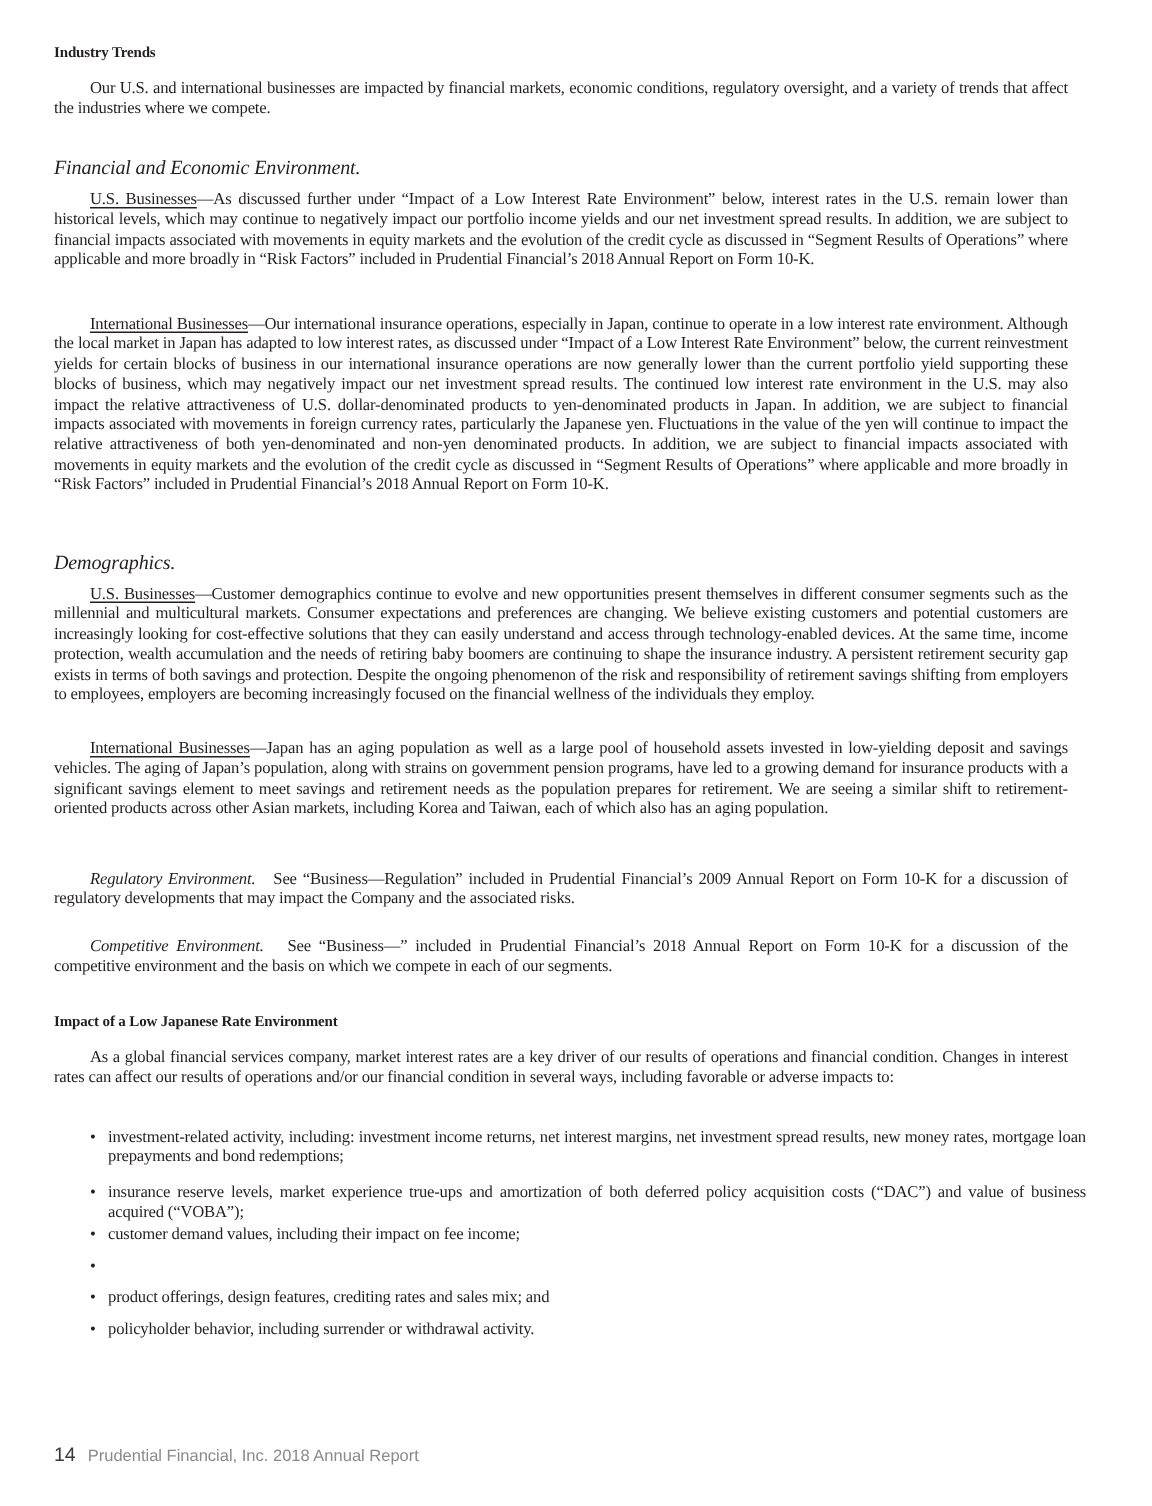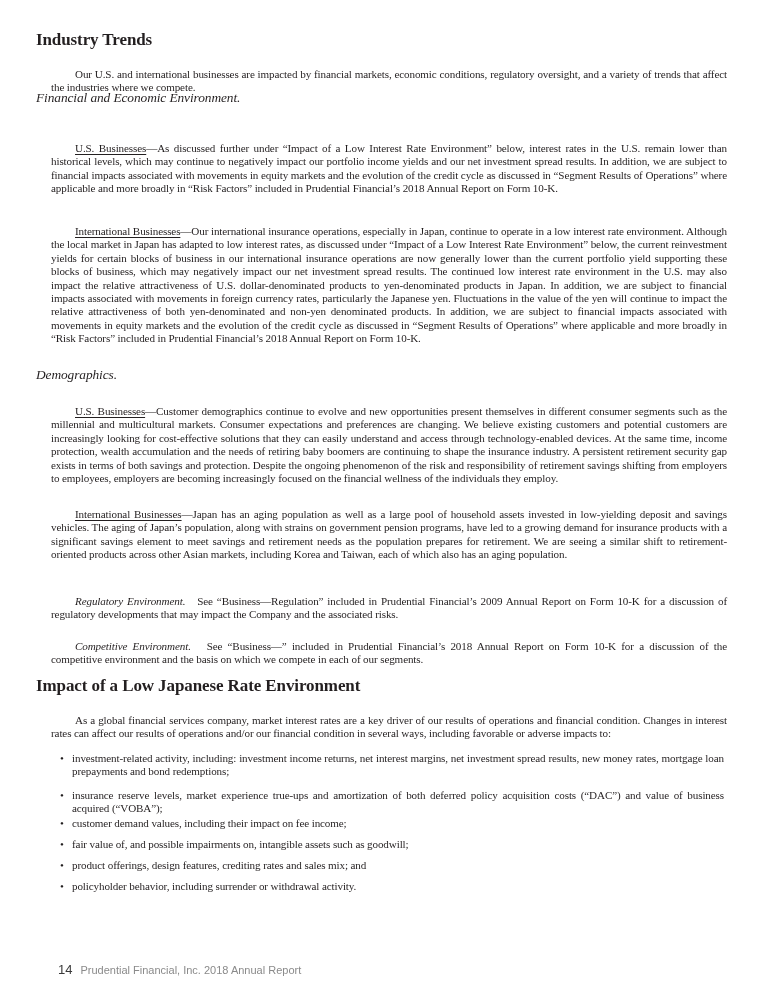--- a/index.html
+++ b/index.html
@@ -4,80 +4,80 @@
 <style>
   html, body { margin: 0; padding: 0; background: #ffffff; }
   body {
     width: 768px; height: 1004px; position: relative; overflow: hidden;
     font-family: "Liberation Serif", "DejaVu Serif", serif;
     color: #231f20;
   }
   .page { position: absolute; left: 36px; top: 0; width: 676px; }
   h2 {
     font-family: "Liberation Serif", serif;
-    font-weight: bold; font-size: 17px; margin: 0; position: absolute; left: 0;
+    font-weight: bold; font-size: 10px; margin: 0; position: absolute; left: 0;
     letter-spacing: -0.1px;
   }
   h3 {
     font-family: "Liberation Serif", serif;
     font-style: italic; font-weight: normal; font-size: 13.4px; margin: 0;
     position: absolute; left: 0; letter-spacing: -0.1px;
   }
   p {
-    margin: 15px; position: absolute; left: 0; width: 676px;
+    margin: 0; position: absolute; left: 0; width: 676px;
     font-size: 11.1px; line-height: 13.4px; text-align: justify;
     text-indent: 24px; letter-spacing: -0.12px;
   }
   .u { text-decoration: underline; text-underline-offset: 2px; text-decoration-thickness: 1px; }
   .it { font-style: italic; }
   ul { list-style: none; margin: 0; padding: 0; position: absolute; left: 0; width: 676px; }
   li {
     position: absolute; left: 24px; width: 652px;
     font-size: 11.1px; line-height: 13.4px; text-align: justify; padding-left: 12px;
     letter-spacing: -0.12px;
   }
   li .bullet { position: absolute; left: 0; top: 0; }
   .footer {
     position: absolute; left: 36px; top: 962px;
     font-family: "Liberation Sans", "DejaVu Sans", sans-serif;
     display: flex; align-items: baseline; gap: 8px;
   }
-  .footer .pnum { font-size: 13px; color: #3a3a3a; margin-left: 22px; }
+  .footer .pnum { font-size: 13px; color: #3a3a3a; }
   .footer .ftext { font-size: 11px; color: #8a8a8a; }
 </style>
 </head>
 <body>
 
 <div class="page">
 
   <h2 style="top:30px">Industry Trends</h2>
   <p style="top:53px">Our U.S. and international businesses are impacted by financial markets, economic conditions, regulatory oversight, and a variety of trends that affect the industries where we compete.</p>
 
-  <h3 style="top:90px">Financial and Economic Environment.</h3>
+  <h3 style="top:104px">Financial and Economic Environment.</h3>
   <p style="top:127px"><span class="u">U.S. Businesses</span><span>—As discussed further under “Impact of a Low Interest Rate Environment” below, interest rates in the U.S. remain lower than historical levels, which may continue to negatively impact our portfolio income yields and our net investment spread results. In addition, we are subject to financial impacts associated with movements in equity markets and the evolution of the credit cycle as discussed in “Segment Results of Operations” where applicable and more broadly in “Risk Factors” included in Prudential Financial’s 2018 Annual Report on Form 10-K.</span></p>
 
   <p style="top:210px"><span class="u">International Businesses</span><span>—Our international insurance operations, especially in Japan, continue to operate in a low interest rate environment. Although the local market in Japan has adapted to low interest rates, as discussed under “Impact of a Low Interest Rate Environment” below, the current reinvestment yields for certain blocks of business in our international insurance operations are now generally lower than the current portfolio yield supporting these blocks of business, which may negatively impact our net investment spread results. The continued low interest rate environment in the U.S. may also impact the relative attractiveness of U.S. dollar-denominated products to yen-denominated products in Japan. In addition, we are subject to financial impacts associated with movements in foreign currency rates, particularly the Japanese yen. Fluctuations in the value of the yen will continue to impact the relative attractiveness of both yen-denominated and non-yen denominated products. In addition, we are subject to financial impacts associated with movements in equity markets and the evolution of the credit cycle as discussed in “Segment Results of Operations” where applicable and more broadly in “Risk Factors” included in Prudential Financial’s 2018 Annual Report on Form 10-K.</span></p>
 
   <h3 style="top:367px">Demographics.</h3>
   <p style="top:390px"><span class="u">U.S. Businesses</span><span>—Customer demographics continue to evolve and new opportunities present themselves in different consumer segments such as the millennial and multicultural markets. Consumer expectations and preferences are changing. We believe existing customers and potential customers are increasingly looking for cost-effective solutions that they can easily understand and access through technology-enabled devices. At the same time, income protection, wealth accumulation and the needs of retiring baby boomers are continuing to shape the insurance industry. A persistent retirement security gap exists in terms of both savings and protection. Despite the ongoing phenomenon of the risk and responsibility of retirement savings shifting from employers to employees, employers are becoming increasingly focused on the financial wellness of the individuals they employ.</span></p>
 
   <p style="top:493px"><span class="u">International Businesses</span><span>—Japan has an aging population as well as a large pool of household assets invested in low-yielding deposit and savings vehicles. The aging of Japan’s population, along with strains on government pension programs, have led to a growing demand for insurance products with a significant savings element to meet savings and retirement needs as the population prepares for retirement. We are seeing a similar shift to retirement-oriented products across other Asian markets, including Korea and Taiwan, each of which also has an aging population.</span></p>
 
   <p style="top:580px"><span class="it">Regulatory Environment.</span>&nbsp;&nbsp;&nbsp;<span>See “Business—Regulation” included in Prudential Financial’s 2009 Annual Report on Form 10-K for a discussion of regulatory developments that may impact the Company and the associated risks.</span></p>
 
   <p style="top:625px"><span class="it">Competitive Environment.</span>&nbsp;&nbsp;&nbsp;<span>See “Business—” included in Prudential Financial’s 2018 Annual Report on Form 10-K for a discussion of the competitive environment and the basis on which we compete in each of our segments.</span></p>
 
   <h2 style="top:676px">Impact of a Low Japanese Rate Environment</h2>
   <p style="top:699px">As a global financial services company, market interest rates are a key driver of our results of operations and financial condition. Changes in interest rates can affect our results of operations and/or our financial condition in several ways, including favorable or adverse impacts to:</p>
 
   <ul style="top:0">
     <li style="top:752px"><span class="bullet">•</span><span>investment-related activity, including: investment income returns, net interest margins, net investment spread results, new money rates, mortgage loan prepayments and bond redemptions;</span></li>
     <li style="top:789px"><span class="bullet">•</span><span>insurance reserve levels, market experience true-ups and amortization of both deferred policy acquisition costs (“DAC”) and value of business acquired (“VOBA”);</span></li>
     <li style="top:817px"><span class="bullet">•</span><span>customer demand values, including their impact on fee income;</span></li>
-    <li style="top:838px"><span class="bullet">•</span><span>fair value of, and possible impairments on, intangible assets such as goodwill;</span></li>
+    <li style="top:838px"><span class="bullet">•</span></li>
     <li style="top:859px"><span class="bullet">•</span><span>product offerings, design features, crediting rates and sales mix; and</span></li>
     <li style="top:880px"><span class="bullet">•</span><span>policyholder behavior, including surrender or withdrawal activity.</span></li>
   </ul>
 </div>
 
 <div class="footer">
   <span class="pnum">14</span>
   <span class="ftext">Prudential Financial, Inc. 2018 Annual Report</span>
 </div>
 

